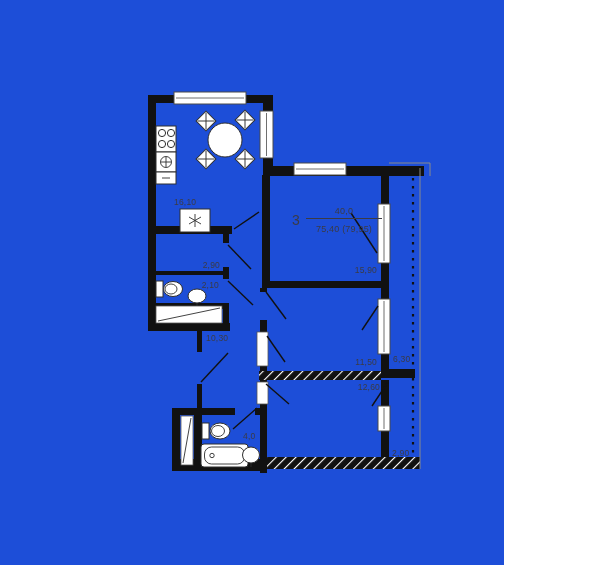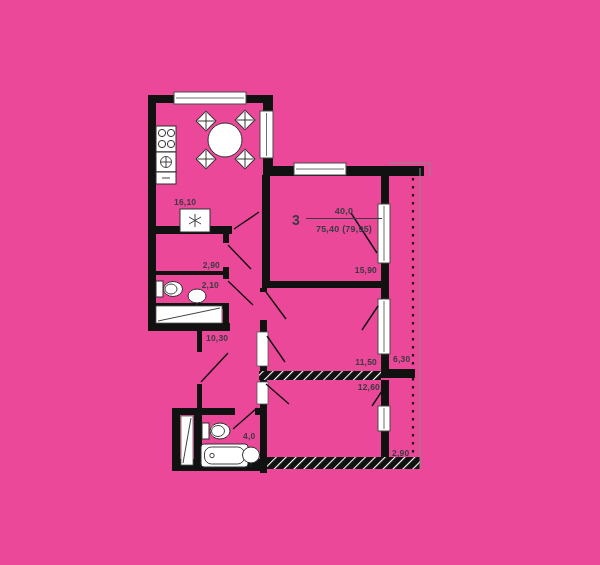--- a/index.html
+++ b/index.html
@@ -1,17 +1,17 @@
 <!DOCTYPE html>
 <html style="--wall: #111111; --text: #3b3b44; --frame: #4a4a4a; --background: #ffffff;"><head>
 <meta charset="utf-8">
 <style>
   html,body{margin:0;padding:0;background:#ffffff;}
-  .stage{position:relative;width:600px;height:565px;background:#ec4899;overflow:hidden;
-         font-family:"Liberation Sans", sans-serif;font-weight:bold;}
+  .stage{position:relative;width:504px;height:565px;background:#1d4ed8;overflow:hidden;
+         font-family:"Liberation Sans", sans-serif;}
   svg{position:absolute;left:0;top:0;}
   .room-label{font-family:"Liberation Sans", sans-serif;font-size:8.5px;letter-spacing:.2px;
               fill:var(--text,#3b3b44);}
   .title-num{font-family:"Liberation Sans", sans-serif;font-size:14px;fill:var(--text,#3b3b44);}
   .title-frac{font-family:"Liberation Sans", sans-serif;font-size:9px;letter-spacing:.2px;
               fill:var(--text,#3b3b44);}
   .wall{fill:var(--wall,#111);}
   .win{fill:#fff;stroke:#4a4a4a;stroke-width:1;}
   .winline{stroke:#4a4a4a;stroke-width:.8;}
   .leaf{stroke:var(--wall,#111);stroke-width:1.4;fill:none;}

